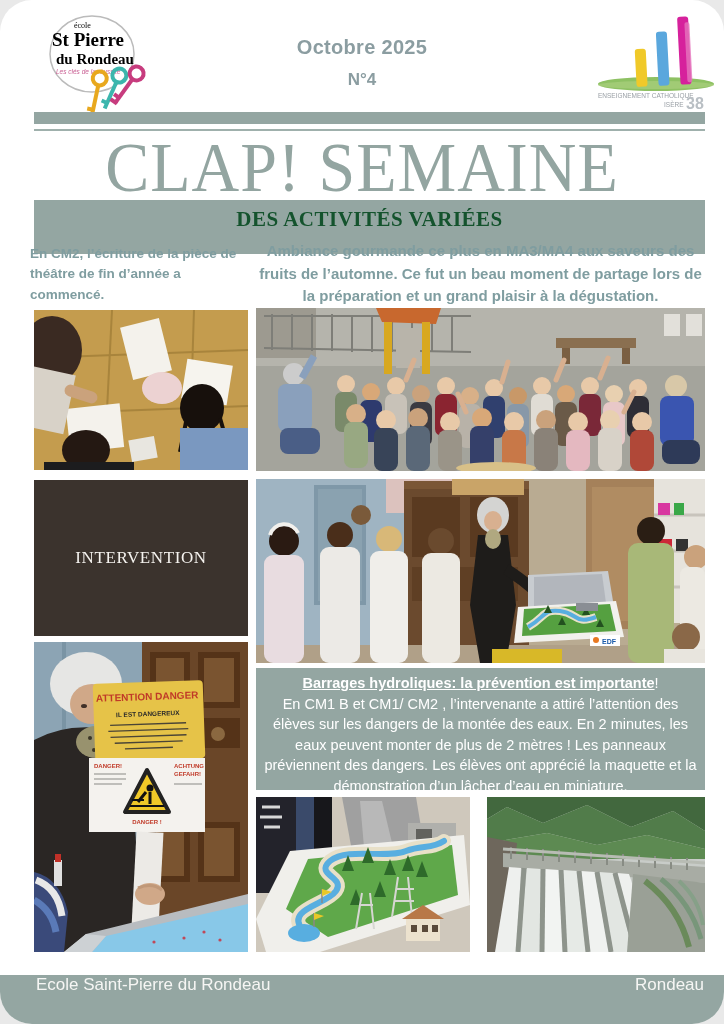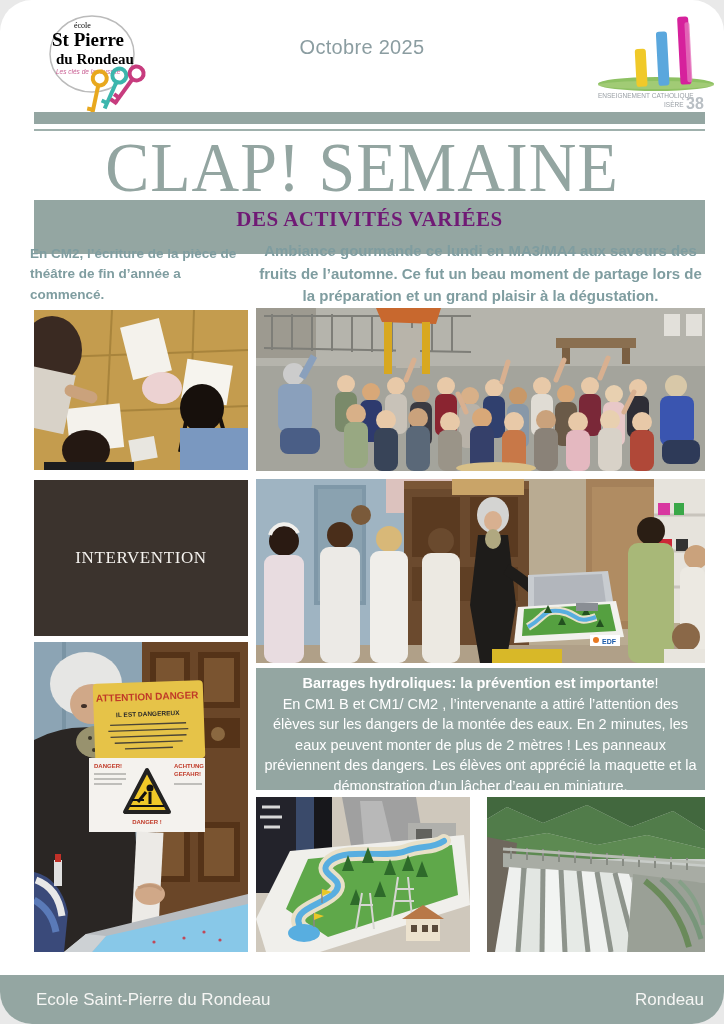--- a/index.html
+++ b/index.html
@@ -2,30 +2,30 @@
 <html><head>
 <meta charset="utf-8">
 <style>
   html,body{margin:0;padding:0;background:#e9e9e9;}
   .page{position:relative;width:724px;height:1024px;background:#ffffff;margin:0 auto;
         font-family:"Liberation Sans",sans-serif;overflow:hidden;border-radius:32px;}
   .abs{position:absolute;}
 
   
   .hdr-center{left:212px;top:36px;width:300px;text-align:center;color:#8b9da1;}
-  .hdr-date{font-size:20px;font-weight:400;letter-spacing:.3px;}
+  .hdr-date{font-size:20px;font-weight:700;letter-spacing:.3px;}
   .hdr-num{font-size:17px;font-weight:600;margin-top:11px;}
 
   
   .topbar{left:34px;top:112px;width:671px;height:12px;background:#94a6a2;}
   .thinline{left:34px;top:128px;width:671px;height:2px;background:#9fb0ac;}
   .masthead{left:0;top:128px;width:724px;text-align:center;color:#93a5a1;
             font-family:"Liberation Serif",serif;font-size:66px;font-weight:400;
             letter-spacing:1px;line-height:1.0;transform:scaleY(1.06);transform-origin:top center;}
-  .banner{left:34px;top:200px;width:671px;height:54px;background:#94a6a2;color:#701a75;
+  .banner{left:34px;top:200px;width:671px;height:54px;background:#94a6a2;color:#14532d;
           font-family:"Liberation Serif",serif;font-size:21px;font-weight:600;
           letter-spacing:.5px;text-align:center;line-height:38px;}
 
   
   .intro-left{left:30px;top:244px;width:222px;text-align:left;color:#7f9da0;
               font-size:13.5px;font-weight:bold;line-height:1.5;}
   .intro-right{left:256px;top:240px;width:449px;text-align:center;color:#7f9da0;
                font-size:15px;font-weight:bold;line-height:1.5;}
 
   
@@ -33,25 +33,25 @@
   .photo svg{display:block;}
 
   
   .brownbox{left:34px;top:480px;width:214px;height:156px;background:#3b332d;color:#f5f3ef;
             font-family:"Liberation Serif",serif;font-size:17px;letter-spacing:.6px;
             text-align:center;display:flex;flex-direction:column;justify-content:center;gap:2px;}
 
   
   .barrages{left:256px;top:668px;width:449px;height:122px;background:#94a6a2;color:#ffffff;
             text-align:center;font-size:14.5px;line-height:1.42;box-sizing:border-box;padding:5px 8px;}
-  .barrages .bt{font-weight:bold;}
+  .barrages .bt{font-weight:bold;text-decoration:underline;}
 
   
   .footer{left:0;top:975px;width:724px;height:49px;background:#94a6a2;color:#f6f6f4;
-          display:flex;align-items:center;justify-content:space-between;
+          display:flex;align-items:flex-start;justify-content:space-between;
           box-sizing:border-box;padding:0 20px 0 36px;font-size:17px;}
 
   
   .slogo-txt{font-family:"Liberation Serif",serif;color:#2a2a2a;}
 </style>
 </head>
 <body>
 
 <div class="page">
 
@@ -80,20 +80,21 @@
           <rect x="94" y="64" width="4" height="30" fill="#c73c7e"></rect>
           <rect x="90" y="86" width="6" height="4" fill="#c73c7e"></rect>
           <rect x="90" y="92" width="8" height="4" fill="#c73c7e"></rect>
         </g>
       </g>
     </svg>
   </div>
 
   <div class="abs hdr-center">
     <div class="hdr-date">Octobre 2025</div>
+    <div class="hdr-num">N°4</div>
   </div>
 
   <div class="abs" style="left:586px;top:14px;width:130px;height:96px;">
     <svg width="130" height="96" viewBox="0 0 130 96">
       <ellipse cx="70" cy="70" rx="58" ry="7" fill="#7ab648" opacity="0.85"></ellipse>
       <ellipse cx="70" cy="71" rx="58" ry="4" fill="#a9cf7e" opacity="0.7"></ellipse>
       <g transform="rotate(-3 70 60)">
         <rect x="50" y="34" width="11" height="38" rx="3" fill="#f0c929"></rect>
         <rect x="72" y="18" width="11" height="54" rx="3" fill="#5aa7dd"></rect>
         <rect x="94" y="4" width="11" height="68" rx="3" fill="#d6219c"></rect>
@@ -105,21 +106,21 @@
     </svg>
   </div>
 
   <div class="abs topbar"></div>
   <div class="abs thinline" style="top:129px;"></div>
   <h1 class="abs masthead" style="margin:0;top:133px;">CLAP! SEMAINE</h1>
 
   <div class="abs banner">DES ACTIVITÉS VARIÉES</div>
 
   <p class="abs intro-left" style="margin:0;">En CM2, l’écriture de la pièce de théâtre de fin d’année a commencé.</p>
-  <p class="abs intro-right" style="margin:0;">Ambiance gourmande ce lundi en MA3/MA4 aux saveurs des fruits de l’automne. Ce fut un beau moment de partage lors de la préparation et un grand plaisir à la dégustation.</p>
+  <p class="abs intro-right" style="margin:0;">Ambiance gourmande ce plus en MA3/MA4 aux saveurs des fruits de l’automne. Ce fut un beau moment de partage lors de la préparation et un grand plaisir à la dégustation.</p>
 
   <div class="abs photo" style="left:34px;top:310px;width:214px;height:160px;">
     <svg width="214" height="160" viewBox="0 0 214 160">
       <rect width="214" height="160" fill="#c49c4e"></rect>
       <g stroke="#a8843c" stroke-width="2">
         <line x1="0" y1="48" x2="214" y2="40"></line>
           <line x1="0" y1="104" x2="214" y2="96"></line>
         <line x1="78" y1="0" x2="70" y2="160"></line>
           <line x1="160" y1="0" x2="155" y2="160"></line>
       </g>

